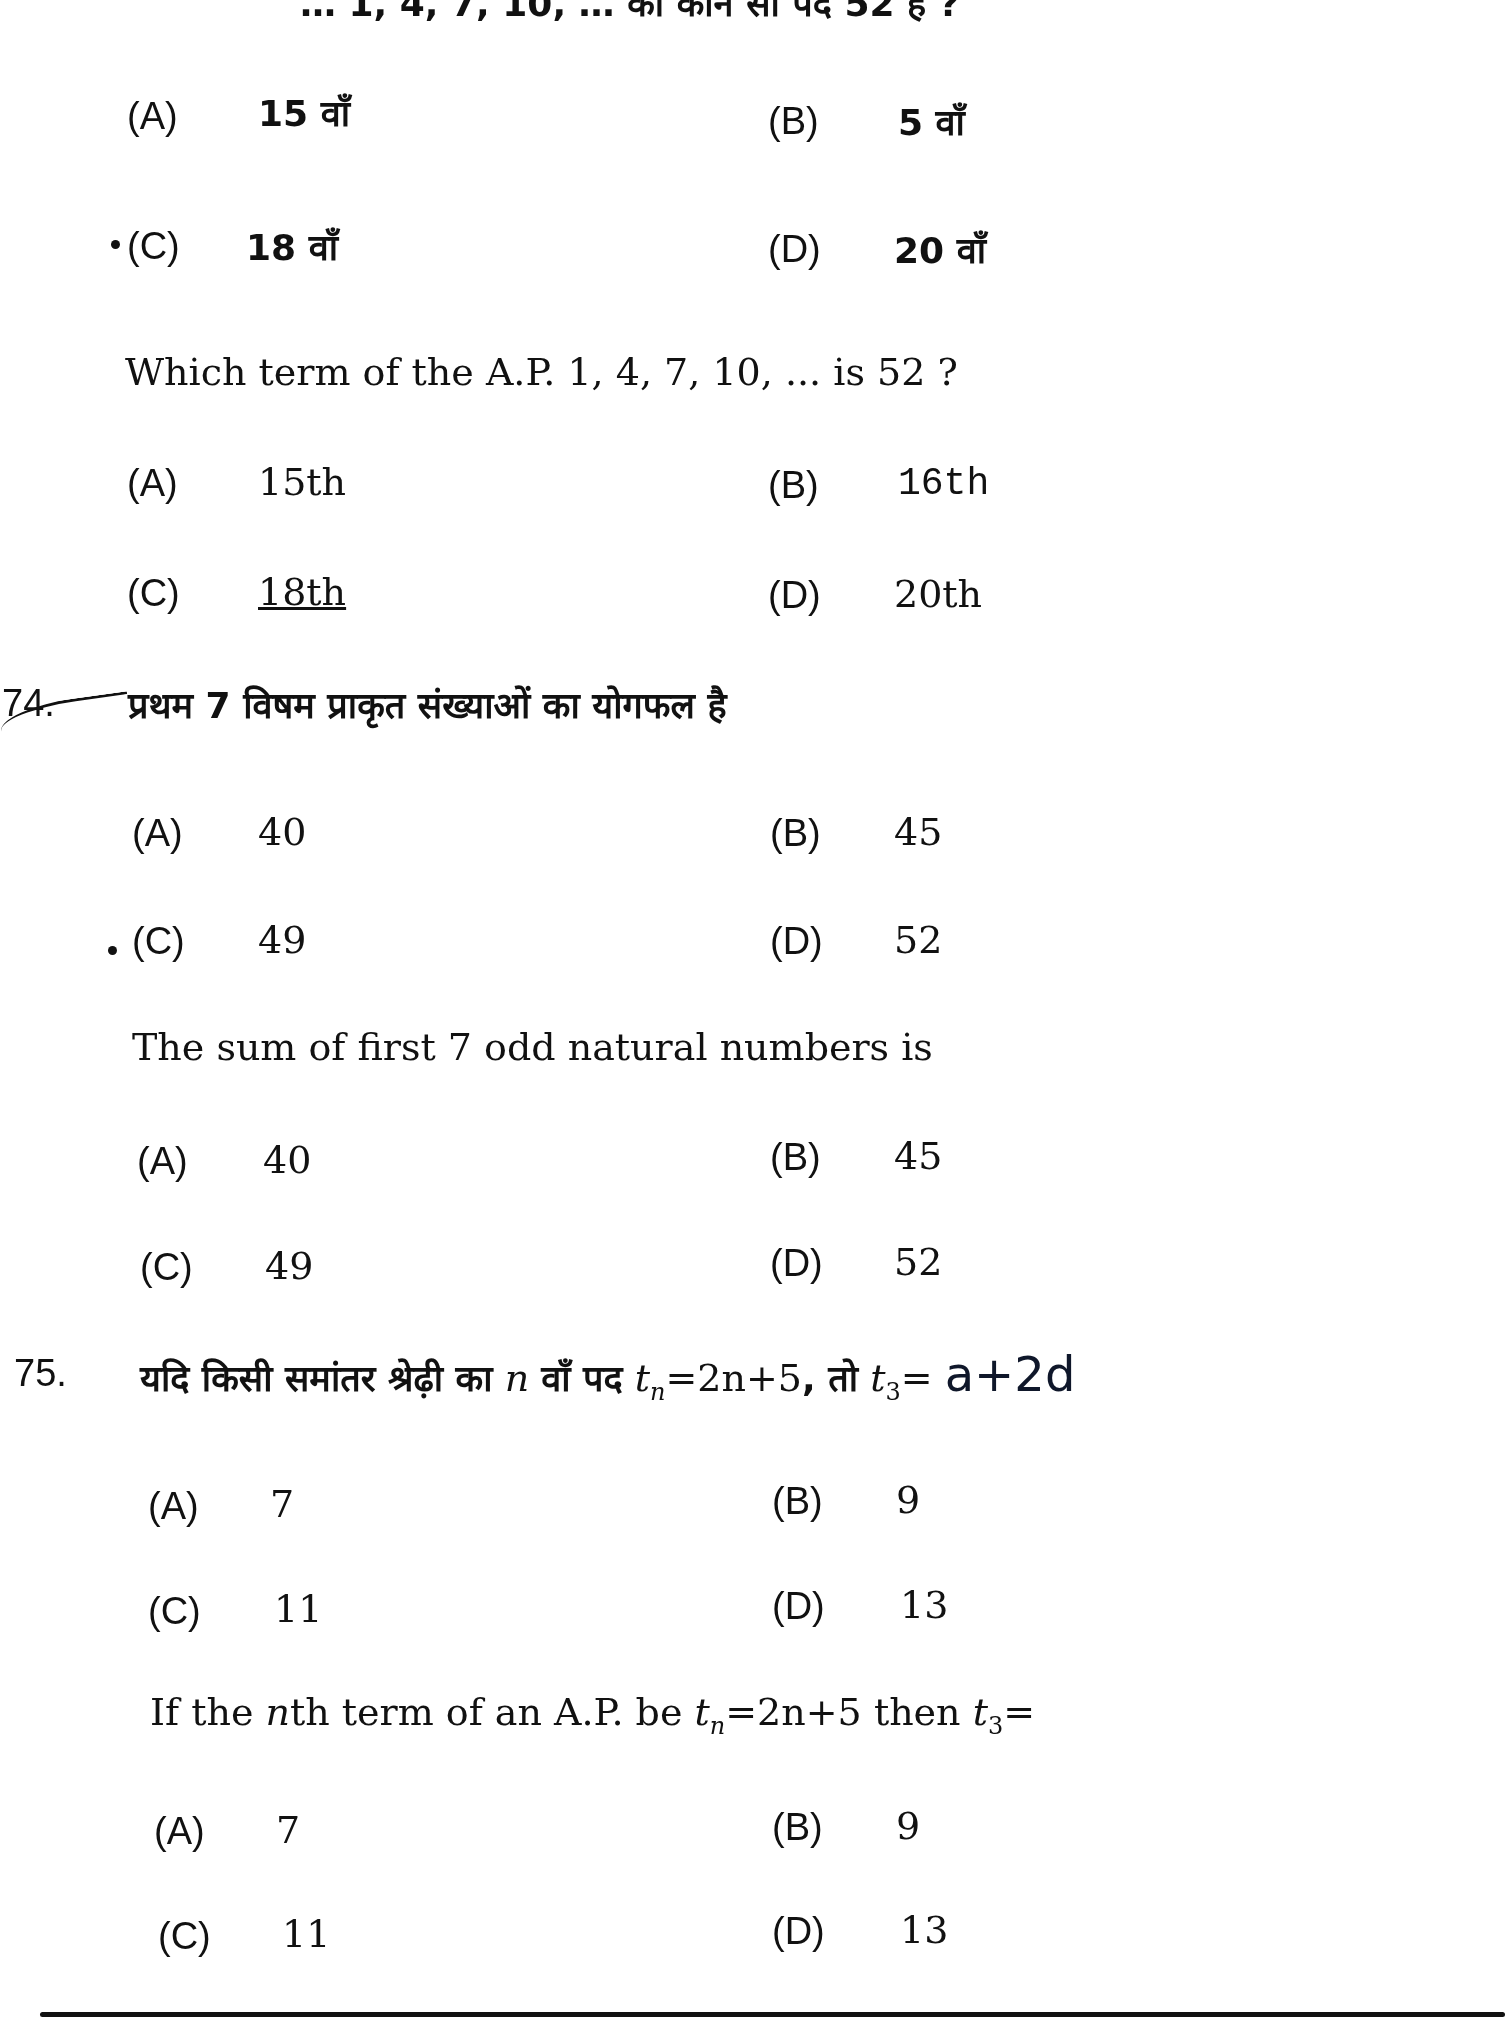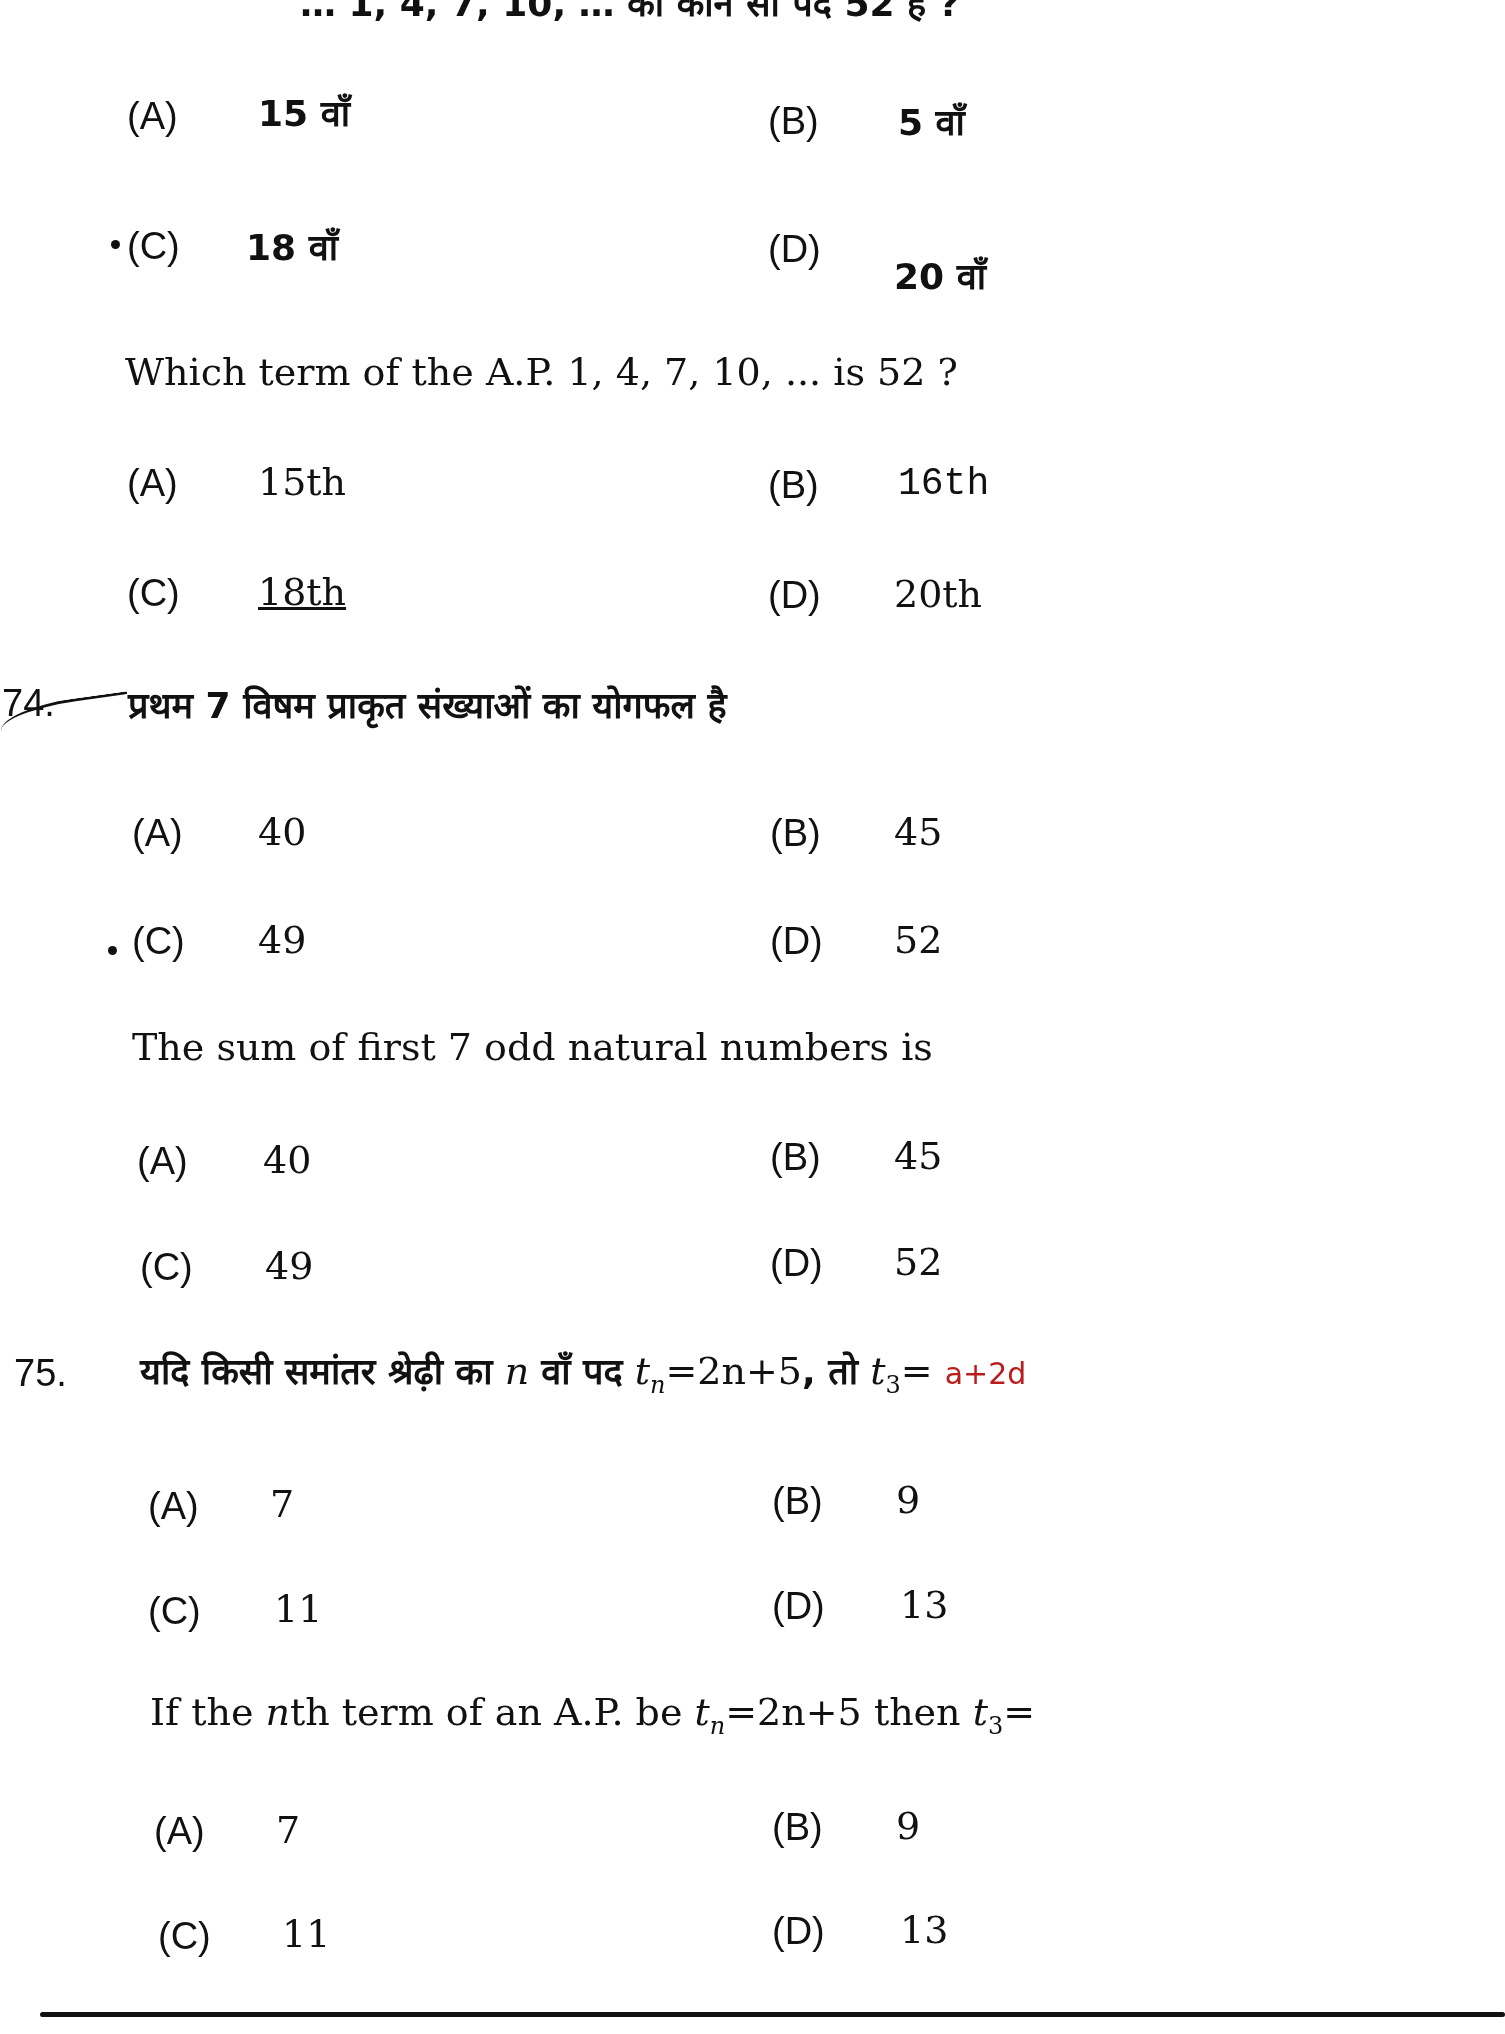--- a/index.html
+++ b/index.html
@@ -9,42 +9,42 @@
     color: #111111;
   }
   .abs { position: absolute; white-space: nowrap; }
   .top-cut { top: -22px; left: 0; font-size: 34px; color: #111; }
   .opt-label { font-size: 38px; font-family: "Liberation Sans", sans-serif; }
   .opt-val { font-size: 38px; }
   .q-text { font-size: 38px; }
   .q-num { font-size: 38px; font-family: "Liberation Sans", sans-serif; }
   .hindi { font-family: "DejaVu Sans", sans-serif; font-weight: bold; font-size: 36px; }
   .bullet { width: 9px; height: 9px; border-radius: 50%; background: #111; }
-  .hand { font-family: "DejaVu Sans", sans-serif; font-size: 30px; color: #b91c1c; }
+  .hand { font-family: "DejaVu Sans", sans-serif; font-size: 48px; color: #0f172a; }
   sub { font-size: 24px; }
   i { font-style: italic; }
   .rule { left: 40px; right: 0; top: 2012px; height: 5px; background: #111; border-radius: 3px; }
   .underline74 { left: 0; top: 700px; width: 130px; height: 34px;
     border-top: 3px solid #111; border-radius: 60% 0 0 0; transform: rotate(-8deg); }
 </style>
 </head>
 <body>
 
 <div class="abs top-cut hindi" style="left:300px;">…  1, 4, 7, 10, … का कौन सा पद 52 है ?</div>
 
 <div class="abs opt-label" style="left:127px;top:95px;">(A)</div>
 <div class="abs opt-val hindi" style="left:258px;top:88px;">15 वाँ</div>
 <div class="abs opt-label" style="left:768px;top:100px;">(B)</div>
 <div class="abs opt-val hindi" style="left:898px;top:97px;">5 वाँ</div>
 
 <div class="abs bullet" style="left:111px;top:240px;"></div>
 <div class="abs opt-label" style="left:127px;top:225px;">(C)</div>
 <div class="abs opt-val hindi" style="left:246px;top:222px;text-align:right;">18 वाँ</div>
 <div class="abs opt-label" style="left:768px;top:228px;">(D)</div>
-<div class="abs opt-val hindi" style="left:894px;top:225px;margin-top:26px;">20 वाँ</div>
+<div class="abs opt-val hindi" style="left:894px;top:225px;">20 वाँ</div>
 
 <div class="abs q-text" style="left:125px;top:350px;text-align:center;">Which term of the A.P. 1, 4, 7, 10, ... is 52 ?</div>
 <div class="abs opt-label" style="left:127px;top:462px;">(A)</div>
 <div class="abs opt-val" style="left:258px;top:460px;">15th</div>
 <div class="abs opt-label" style="left:768px;top:464px;">(B)</div>
 <div class="abs opt-val" style="left:898px;top:462px;font-family:Liberation Mono, monospace;">16th</div>
 <div class="abs opt-label" style="left:127px;top:572px;">(C)</div>
 <div class="abs opt-val" style="left:258px;top:570px;text-decoration:underline;">18th</div>
 <div class="abs opt-label" style="left:768px;top:574px;">(D)</div>
 <div class="abs opt-val" style="left:894px;top:572px;">20th</div>

